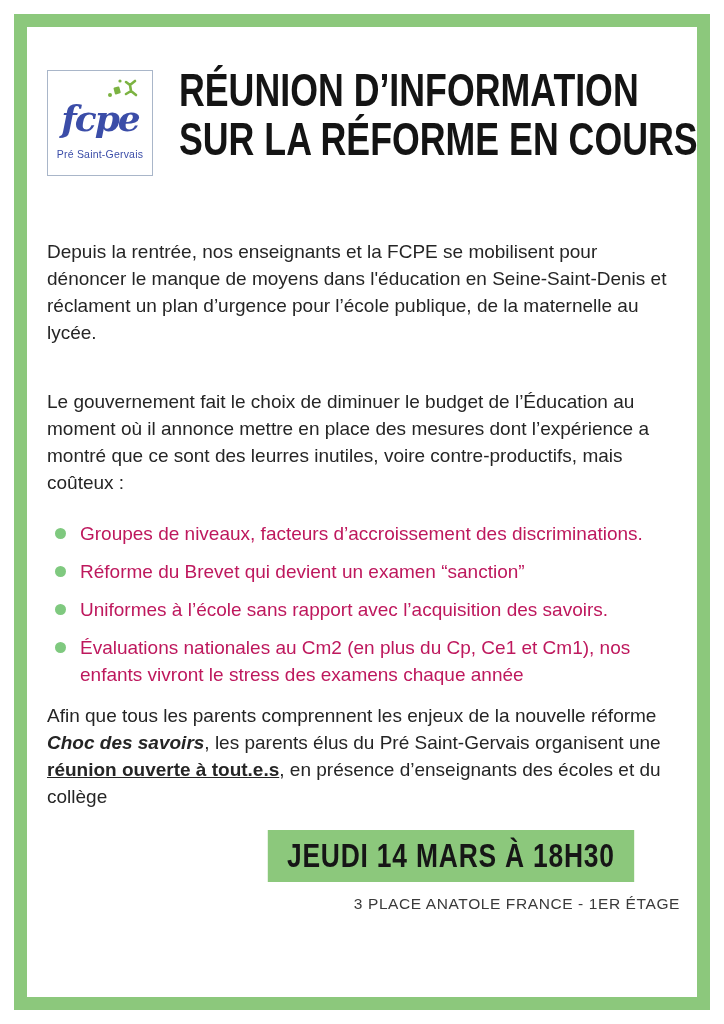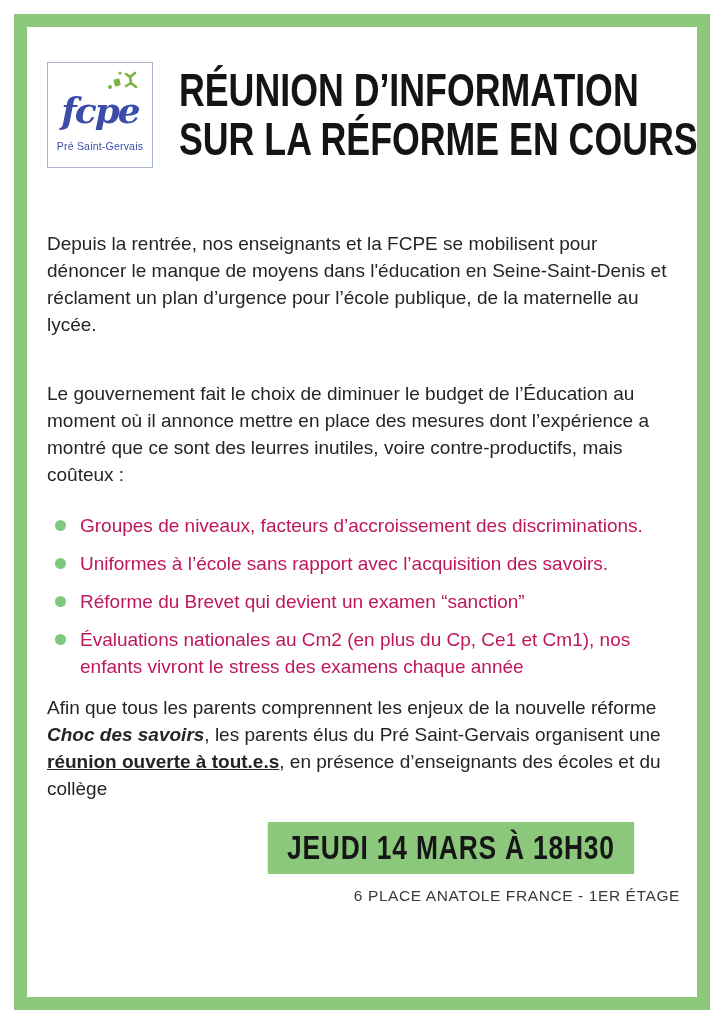--- a/index.html
+++ b/index.html
@@ -11,21 +11,21 @@
     position:absolute; top:14px; left:14px; right:14px; bottom:14px;
     border:13px solid #8cc87c; pointer-events:none;
   }
   .content {
     position:absolute; left:47px; right:44px; top:58px;
   }
 
   
   .header { display:flex; align-items:flex-start; }
   .logo-box {
-    width:106px; height:106px; margin-top:4px; flex:0 0 auto;
+    width:106px; height:106px; margin-top:12px; flex:0 0 auto;
     border:1px solid #a9b6c9; background:#fff;
     display:flex; flex-direction:column; align-items:center; justify-content:center;
     position:relative;
   }
   .logo-script {
     font-family:"DejaVu Serif", serif; font-style:italic; font-weight:bold;
     font-size:36px; color:#3b4da8; line-height:1; letter-spacing:-2px;
     margin-top:14px;
   }
   .logo-sub {
@@ -104,35 +104,35 @@
 
     <p class="para">Le gouvernement fait le choix de diminuer le budget de l’Éducation au moment où il annonce mettre en place des mesures dont l’expérience a montré que ce sont des leurres inutiles, voire contre-productifs, mais coûteux :</p>
 
     <ul class="bullets">
       <li class="bullet-item">
         <span class="dot"></span>
         <span>Groupes de niveaux, facteurs d’accroissement des discriminations.</span>
       </li>
       <li class="bullet-item">
         <span class="dot"></span>
-        <span>Uniformes à l’école sans rapport avec l’acquisition des savoirs.</span>
+        <span>Réforme du Brevet qui devient un examen “sanction”</span>
       </li>
       <li class="bullet-item">
         <span class="dot"></span>
-        <span>Réforme du Brevet qui devient un examen “sanction”</span>
+        <span>Uniformes à l’école sans rapport avec l’acquisition des savoirs.</span>
       </li>
       <li class="bullet-item">
         <span class="dot"></span>
         <span>Évaluations nationales au Cm2 (en plus du Cp, Ce1 et Cm1), nos enfants vivront le stress des examens chaque année</span>
       </li>
     </ul>
 
     <p class="para closing">
       <span>Afin que tous les parents comprennent les enjeux de la nouvelle réforme </span><em>Choc des savoirs</em><span>, les parents élus du Pré Saint-Gervais organisent une </span><strong class="uline">réunion ouverte à tout.e.s</strong><span>, en présence d’enseignants des écoles et du collège</span>
     </p>
 
     <div class="event">
       <span class="highlight banner-date">JEUDI 14 MARS À 18H30</span>
-      <div class="address">6 PLACE ANATOLE FRANCE - 1ER ÉTAGE</div>
+      <div class="address">3 PLACE ANATOLE FRANCE - 1ER ÉTAGE</div>
     </div>
 
   </div>
 </div>
 
 </body></html>

